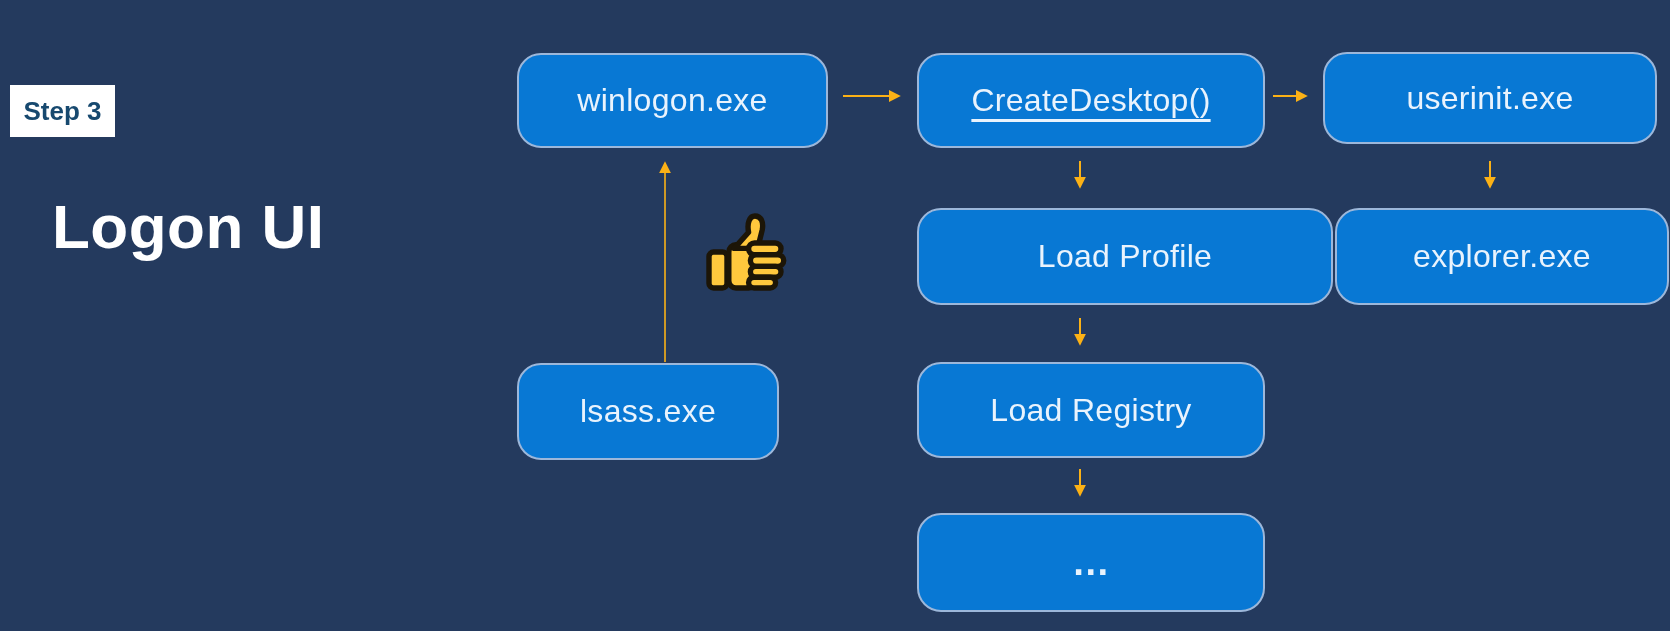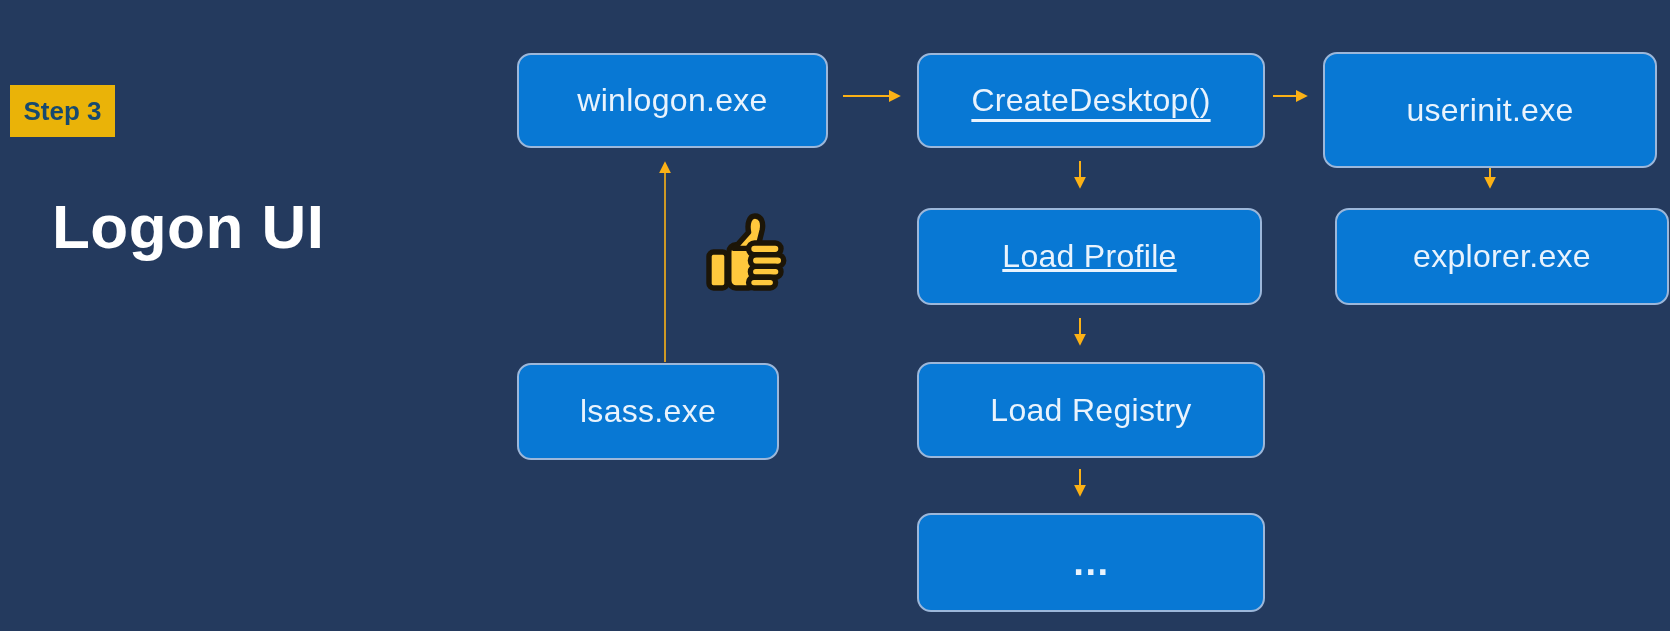--- a/index.html
+++ b/index.html
@@ -6,49 +6,49 @@
   body{
     width:1670px;height:631px;
     background:#243A5E;
     position:relative;
     overflow:hidden;
     font-family:"Liberation Sans","DejaVu Sans",sans-serif;
   }
   .badge{
     position:absolute;left:10px;top:85px;
     width:105px;height:52px;
-    background:#eab308;
+    background:#ffffff;
     color:#17496F;
     font-size:26px;font-weight:700;
     display:flex;align-items:center;justify-content:center;
   }
   .title{
     position:absolute;left:10px;top:188px;
     color:#FFFFFF;
     font-size:62px;font-weight:700;
     line-height:78px;
     letter-spacing:0.5px;
     margin-left:42px;
   }
   .title span{display:block;}
   .node{
     position:absolute;
     background:#0878D4;
     border:2px solid #9CB7DA;
-    border-radius:14px;
+    border-radius:24px;
     box-sizing:border-box;
     color:#E9F3FD;
     font-size:32px;font-weight:400;
     display:flex;align-items:center;justify-content:center;
     letter-spacing:0.3px;
   }
   .pos-winlogon   {left:517px; top:53px;  width:311px; height:95px;}
   .pos-createdesktop{left:917px; top:53px; width:348px; height:95px;}
-  .pos-userinit   {left:1323px;top:52px;  width:334px; height:116px;}
-  .pos-loadprofile{left:917px; top:208px; width:345px; height:97px;text-decoration:underline;}
+  .pos-userinit   {left:1323px;top:52px;  width:334px; height:92px;}
+  .pos-loadprofile{left:917px; top:208px; width:416px; height:97px;}
   .pos-explorer   {left:1323px;top:208px; width:334px; height:97px;margin-left:12px;}
   .pos-loadregistry{left:917px;top:362px; width:348px; height:96px;}
   .pos-lsass      {left:517px; top:363px; width:262px; height:97px;}
   .pos-ellipsis   {left:917px; top:513px; width:348px; height:99px; font-size:38px;font-weight:700;}
   .squiggle{
     text-decoration-line:underline;
     text-decoration-style:wavy;
     text-decoration-color:#D13438;
     text-decoration-thickness:2px;
     text-underline-offset:8px;

